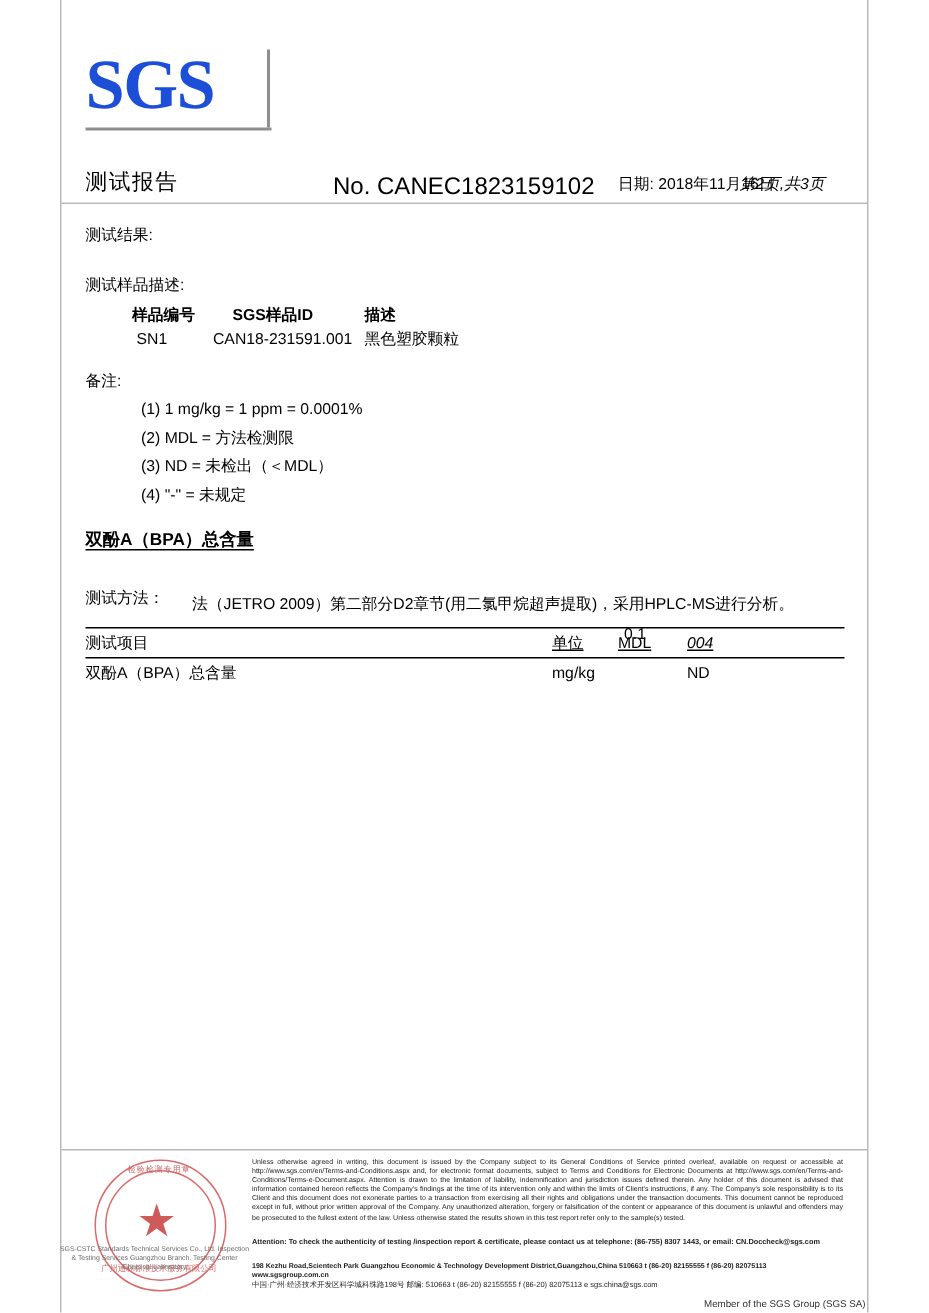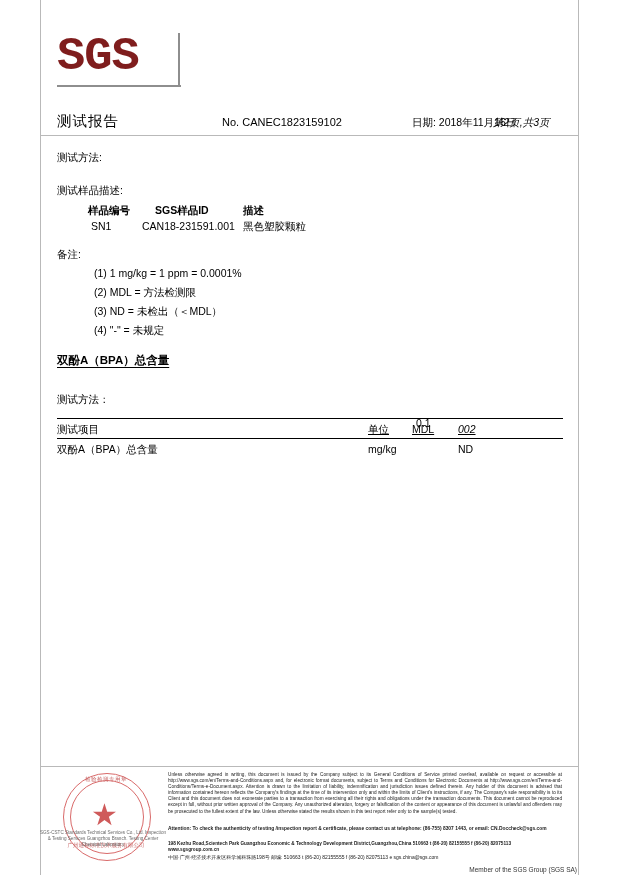--- a/index.html
+++ b/index.html
@@ -34,26 +34,26 @@
   .side-rule.right { right: 40px; }
 
   
   .logo-wrap {
     position: absolute;
     left: 57px;
     top: 33px;
     width: 120px;
   }
   .sgs-logo {
-    font-family: Liberation Mono, monospace;
+    font-family: Liberation Serif, serif;
     font-weight: bold;
     font-size: 47px;
     letter-spacing: -1px;
     line-height: 48px;
-    color: #7f1d1d;
+    color: #1d4ed8;
     display: block;
   }
   .logo-underline {
     position: absolute;
     left: 57px;
     top: 85px;
     width: 124px;
     height: 2px;
     background: #8e8e8e;
   }
@@ -71,21 +71,21 @@
     position: absolute;
     left: 57px;
     top: 112px;
     font-size: 14.5px;
     letter-spacing: 1px;
   }
   .report-no {
     position: absolute;
     left: 222px;
     top: 116px;
-    font-size: 11px;
+    font-size: 16px;
   }
   .report-date {
     position: absolute;
     left: 412px;
     top: 116px;
     font-size: 10.5px;
   }
   .report-page {
     position: absolute;
     left: 493px;
@@ -291,45 +291,46 @@
     <span>No.</span>
     <span>CANEC1823159102</span>
   </div>
   <div class="report-date">
     <span>日期:</span>
     <span>2018年11月16日</span>
   </div>
   <div class="report-page">第2页,共3页</div>
   <div class="hdr-rule"></div>
 
-  <div class="ln results-label">测试方法:</div>
+  <div class="ln results-label">测试结果:</div>
   <div class="ln sampledesc-label">测试样品描述:</div>
 
   <div class="ln st-h1">样品编号</div>
   <div class="ln st-h2">SGS样品ID</div>
   <div class="ln st-h3">描述</div>
   <div class="ln st-c1">SN1</div>
   <div class="ln st-c2">CAN18-231591.001</div>
   <div class="ln st-c3">黑色塑胶颗粒</div>
 
   <div class="ln remark-label">备注:</div>
   <div class="ln rm1">(1) 1 mg/kg = 1 ppm = 0.0001%</div>
   <div class="ln rm2">(2) MDL = 方法检测限</div>
   <div class="ln rm3">(3) ND = 未检出（＜MDL）</div>
   <div class="ln rm4">(4) "-" = 未规定</div>
 
   <div class="ln bpa-heading">双酚A（BPA）总含量</div>
 
   <div class="ln method-label">测试方法：</div>
+  <div class="ln method-l2">法（JETRO 2009）第二部分D2章节(用二氯甲烷超声提取)，采用HPLC-MS进行分析。</div>
 
   <div class="rt-rule-top"></div>
   <div class="ln rt-h-item">测试项目</div>
   <div class="ln rt-h-unit">单位</div>
   <div class="ln rt-h-mdl">MDL</div>
-  <div class="ln rt-h-001">002</div>
+  <div class="ln rt-h-001">004</div>
   <div class="rt-rule-mid"></div>
   <div class="ln rt-r-item">双酚A（BPA）总含量</div>
   <div class="ln rt-r-unit">mg/kg</div>
   <div class="ln rt-r-mdl">0.1</div>
   <div class="ln rt-r-001">ND</div>
 
   <div class="foot-rule"></div>
 
   <div class="stamp">
     <div class="ring"></div>

